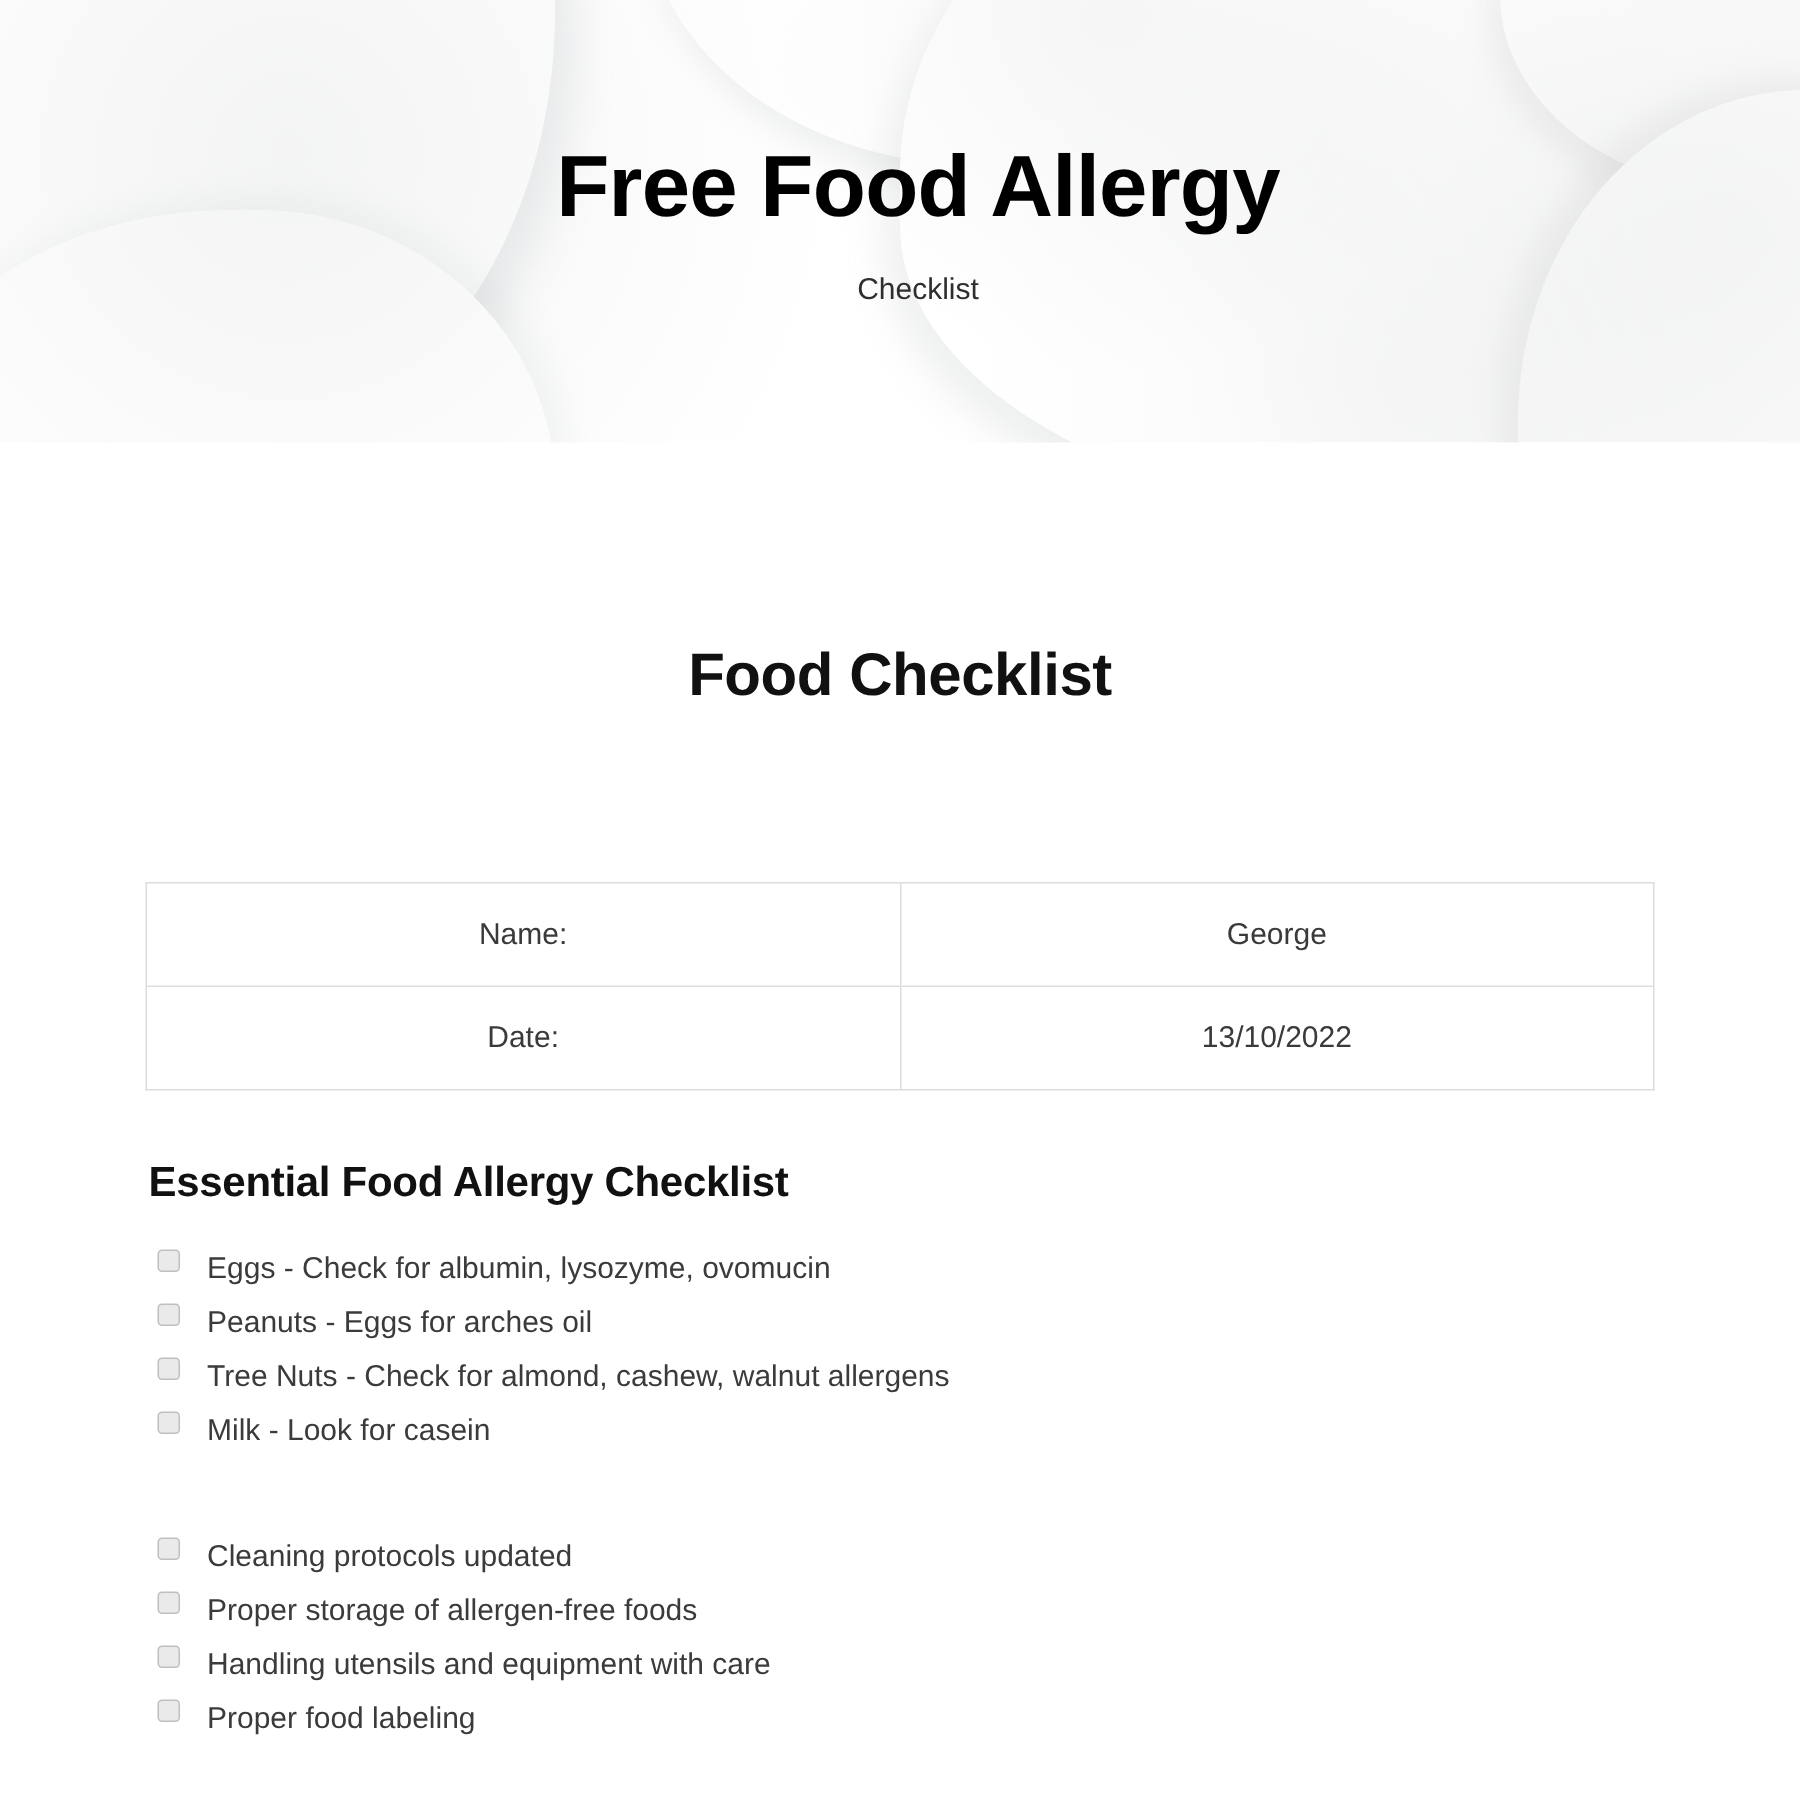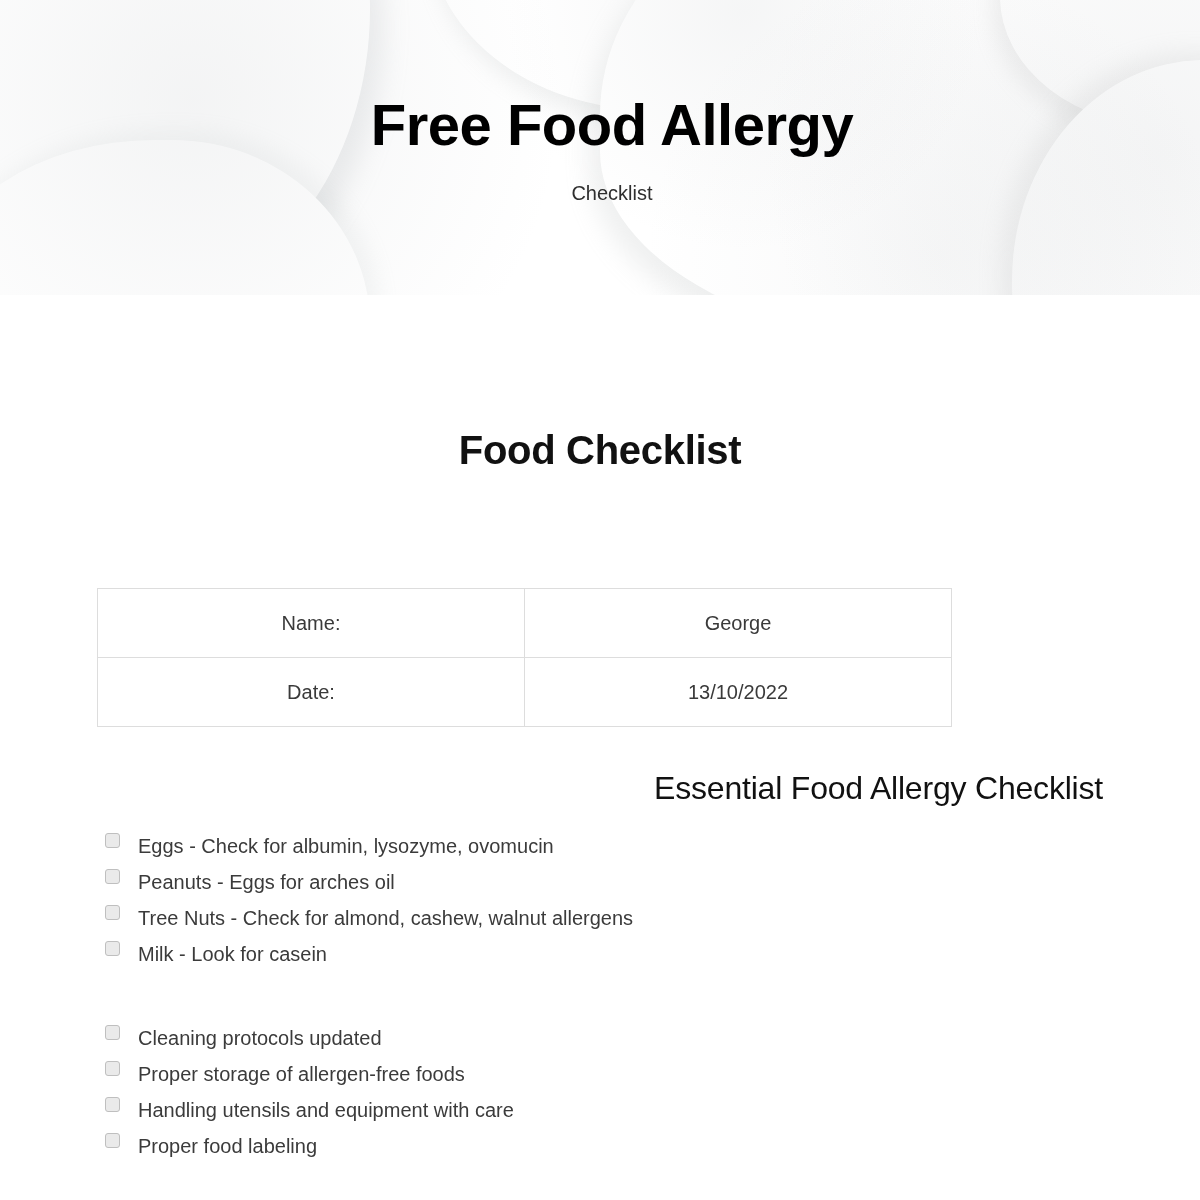--- a/index.html
+++ b/index.html
@@ -141,21 +141,21 @@
     letter-spacing: -0.3px;
   }
 
   
   .info-table-wrap {
     margin: 0 auto;
     padding-top: 98px;
     width: 1006px;
   }
   table.info-table {
-    width: 855px;
+    width: 1006px;
     border-collapse: collapse;
     table-layout: fixed;
   }
   table.info-table td {
     border: 1px solid #dddddd;
     height: 66px;
     text-align: center;
     vertical-align: middle;
     font-size: 20px;
     color: #3a3a3a;
@@ -167,26 +167,25 @@
   .sections {
     width: 1006px;
     margin: 0 auto;
     padding-top: 40px;
   }
   .section { margin-bottom: 0; }
   .section + .section { margin-top: 26px; }
   .section-heading {
     margin: 0;
     padding: 0 0 2px 2px;
-    font-size: 32px;
+    font-size: 28px;
     line-height: 42px;
-    font-weight: 400;
+    font-weight: 700;
     color: #111111;
     letter-spacing: -0.2px;
-    text-align: right;
   }
   ul.check-list {
     list-style: none;
     margin: 0;
     padding: 22px 0 0 0;
   }
   ul.check-list li {
     display: flex;
     align-items: flex-start;
     height: 36px;

